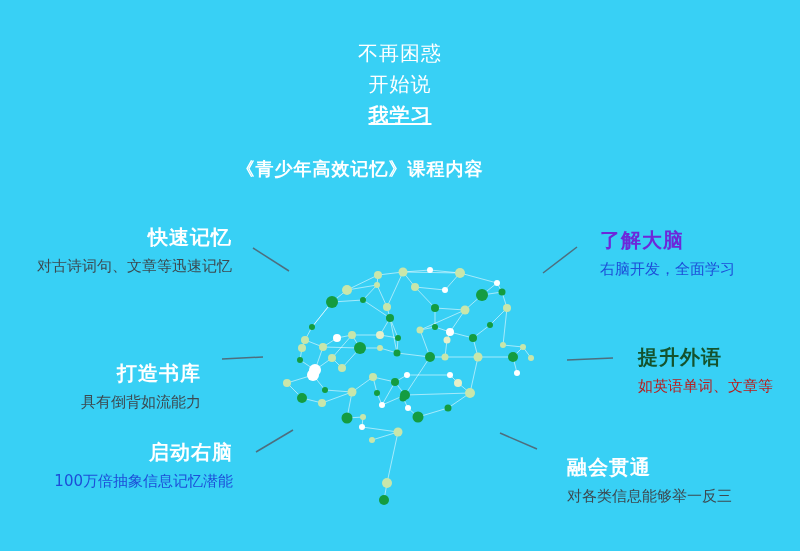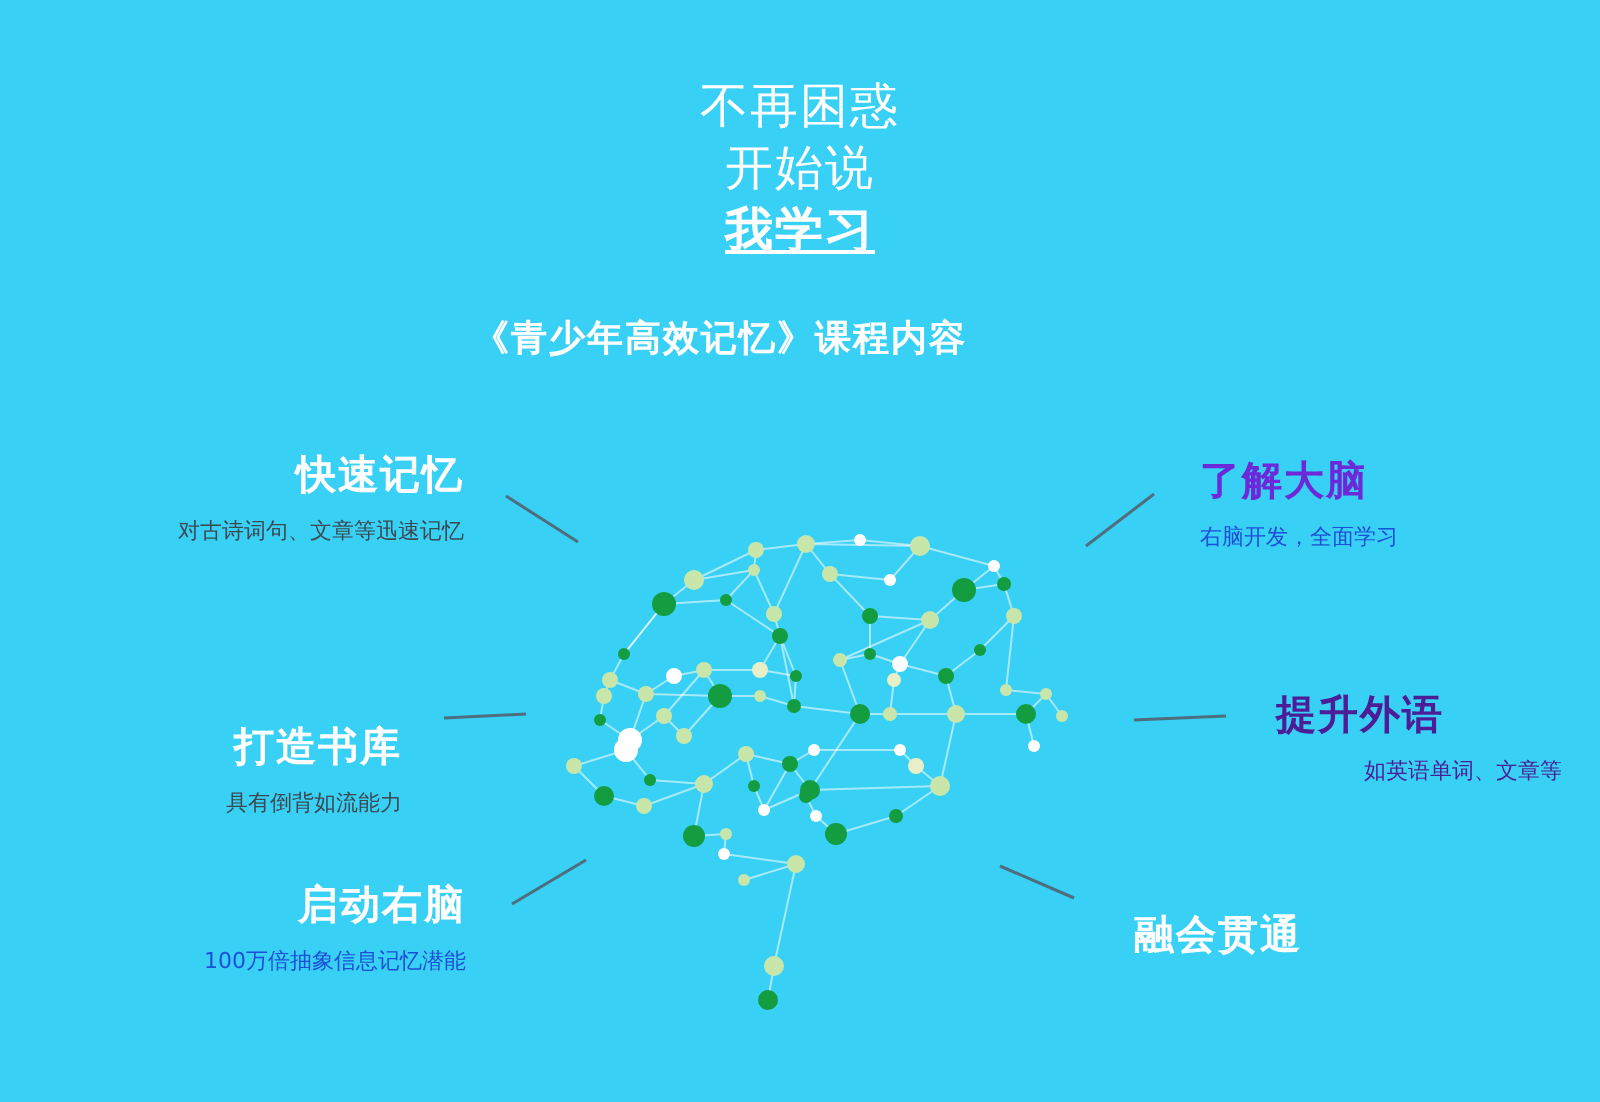--- a/index.html
+++ b/index.html
@@ -6,31 +6,31 @@
   .stage{
     position:relative;
     width:800px;height:551px;
     overflow:hidden;
     font-family:"DejaVu Sans","Liberation Sans",sans-serif;
   }
   .intro{
     position:absolute;top:38px;left:0;width:800px;
     text-align:center;color:#fff;
   }
-  .intro-line{font-size:24px;line-height:31px;letter-spacing:1px;}
+  .intro-line{font-size:20px;line-height:31px;letter-spacing:1px;}
   .intro-line.bold{font-weight:bold;text-decoration:underline;}
   .course-title{
     position:absolute;top:157px;left:0;width:720px;
     text-align:center;color:#fff;font-size:18px;font-weight:bold;letter-spacing:1px;
   }
   .feature{position:absolute;}
   .feature.left{text-align:right;}
   .feature.right{text-align:left;}
   .f-title{font-size:20px;font-weight:bold;color:#fff;line-height:22px;letter-spacing:1px;}
-  .f-desc{font-size:11px;margin-top:9px;line-height:18px;}
+  .f-desc{font-size:15px;margin-top:9px;line-height:18px;}
   .f0{top:226px;right:568px;}
   .f1{top:344px;right:599px;margin-top:18px;}
   .f2{top:441px;right:567px;}
   .f3{top:229px;left:600px;}
   .f4{top:346px;left:638px;}
   .f5{top:444px;left:567px;}
   #brain-svg{position:absolute;top:0;left:0;}
 </style>
 </head>
 <body>
@@ -245,21 +245,22 @@
     <div class="f-title" style="color: rgb(255, 255, 255);">启动右脑</div>
     <div class="f-desc" style="color: #1d4ed8;">100万倍抽象信息记忆潜能</div>
   </div>
 
   <div class="feature right f3">
     <div class="f-title" style="color: #6d28d9;">了解大脑</div>
     <div class="f-desc" style="color: #1d4ed8;">右脑开发，全面学习</div>
   </div>
 
   <div class="feature right f4">
-    <div class="f-title" style="color: #4c1d95;">提升外语</div>
-    <div class="f-desc" style="color: #4c1d95; margin-left: 44px;">如英语单词、文章等</div>
+    <div class="f-title" style="color: #14532d;">提升外语</div>
+    <div class="f-desc" style="color: #b91c1c;">如英语单词、文章等</div>
   </div>
 
   <div class="feature right f5">
     <div class="f-title" style="color: rgb(255, 255, 255); margin-top: 12px;">融会贯通</div>
+    <div class="f-desc" style="color: rgb(60, 73, 80);">对各类信息能够举一反三</div>
   </div>
 
 </div>
 
 </body></html>

